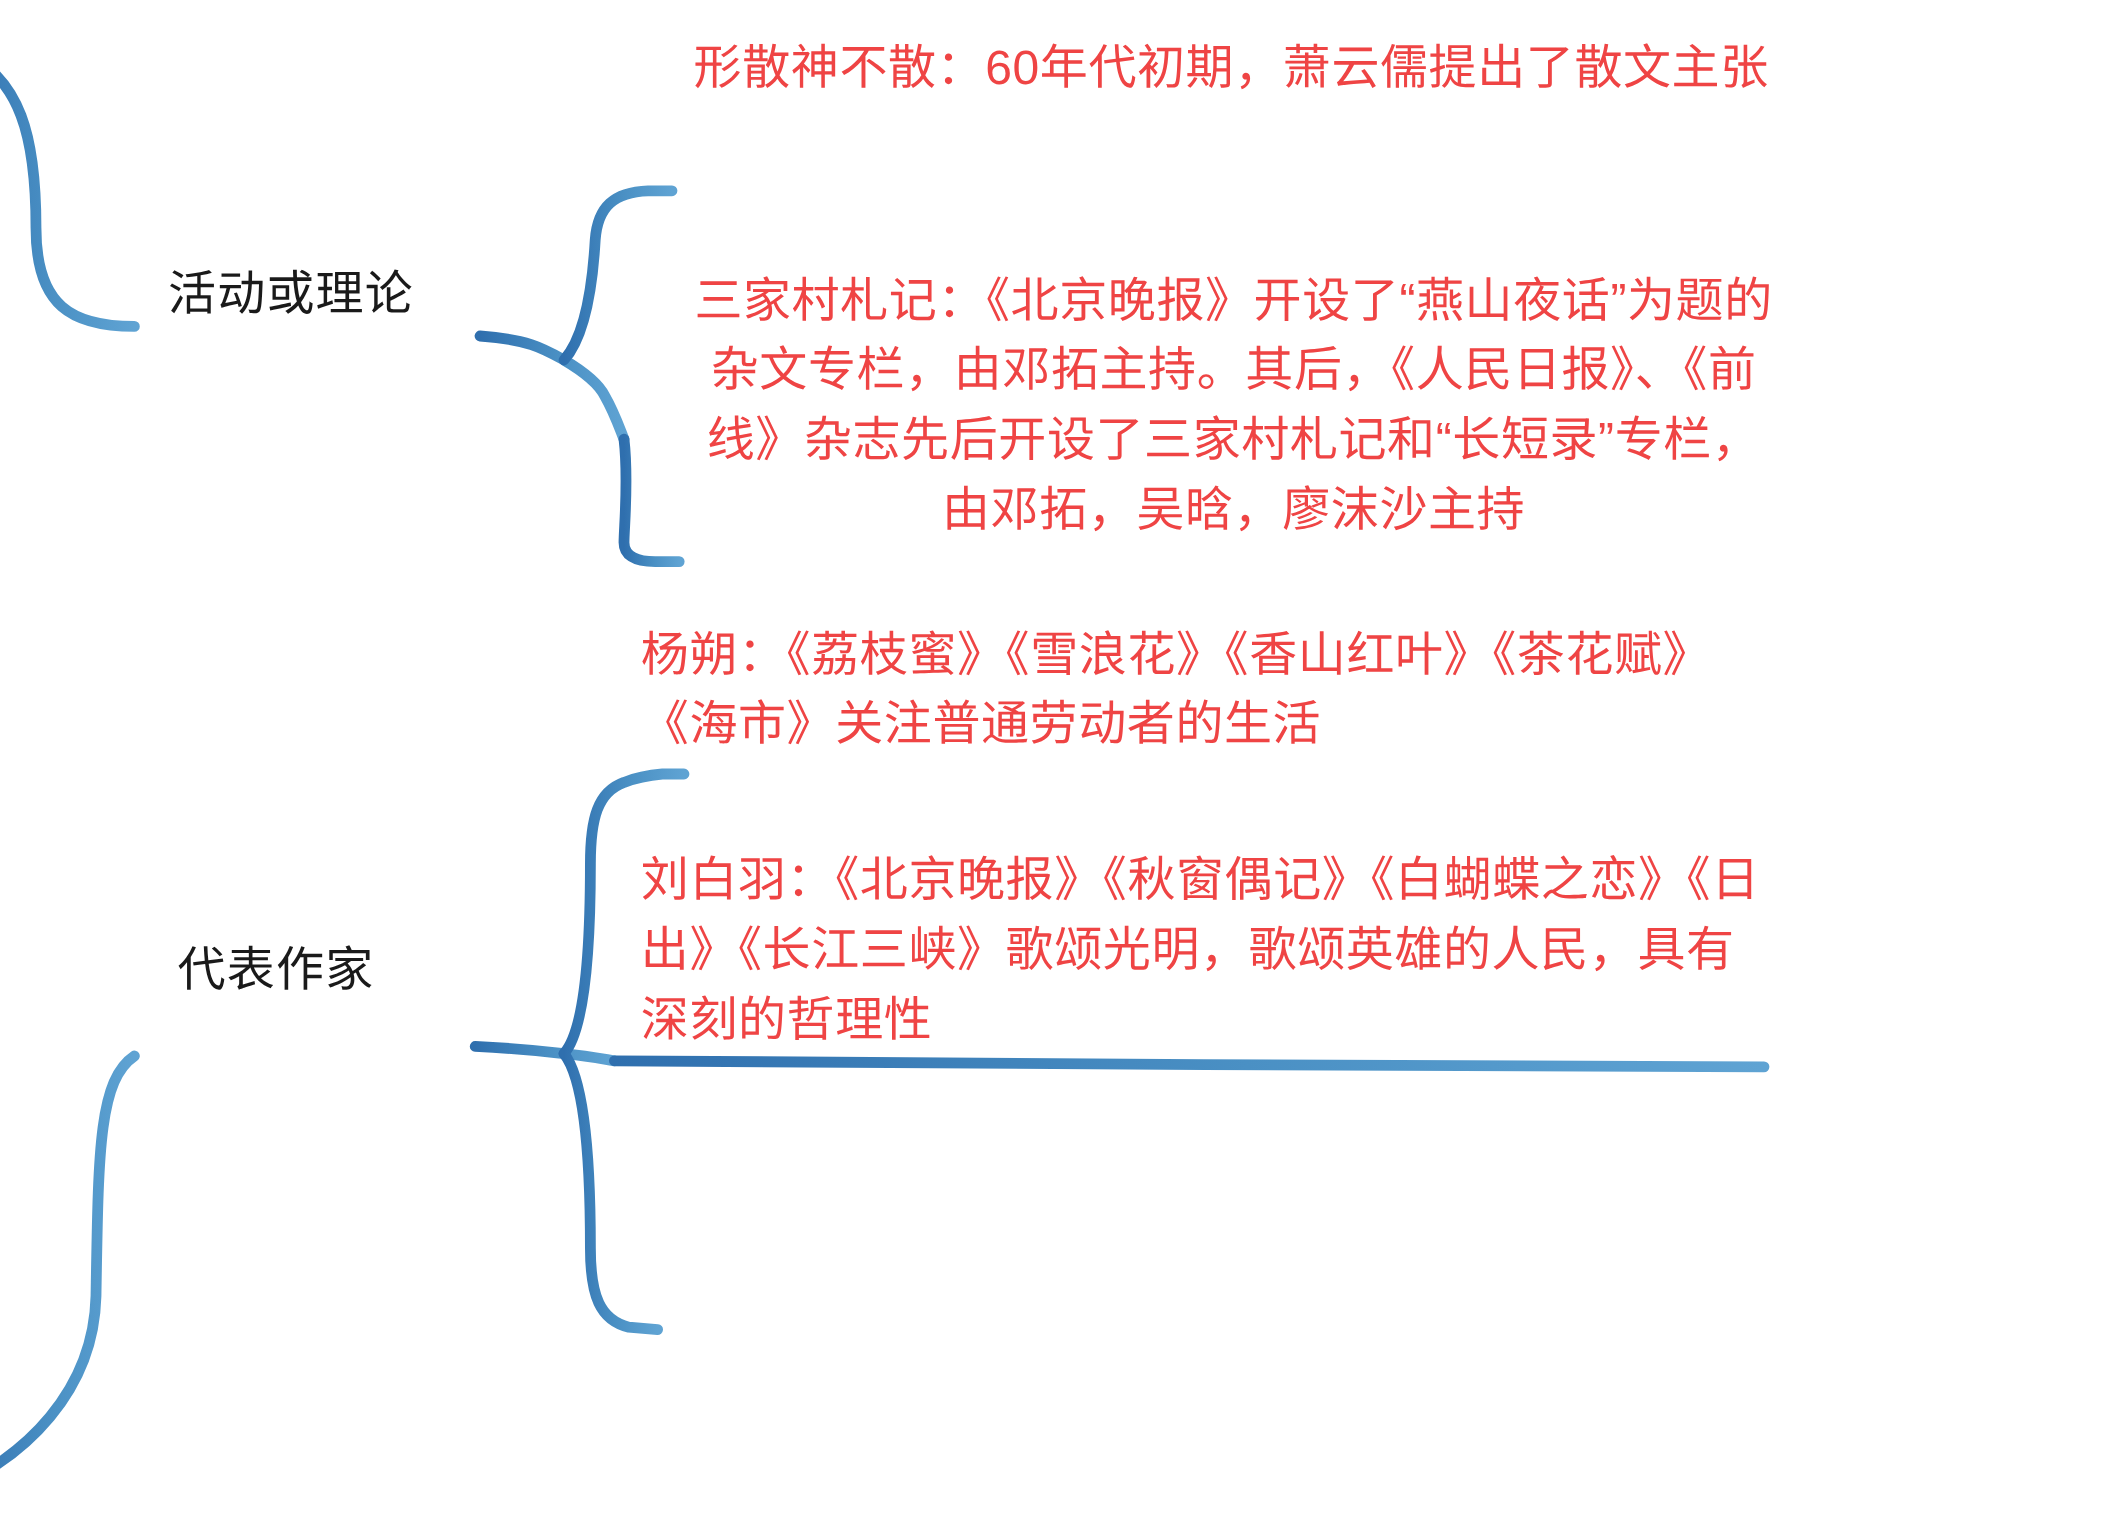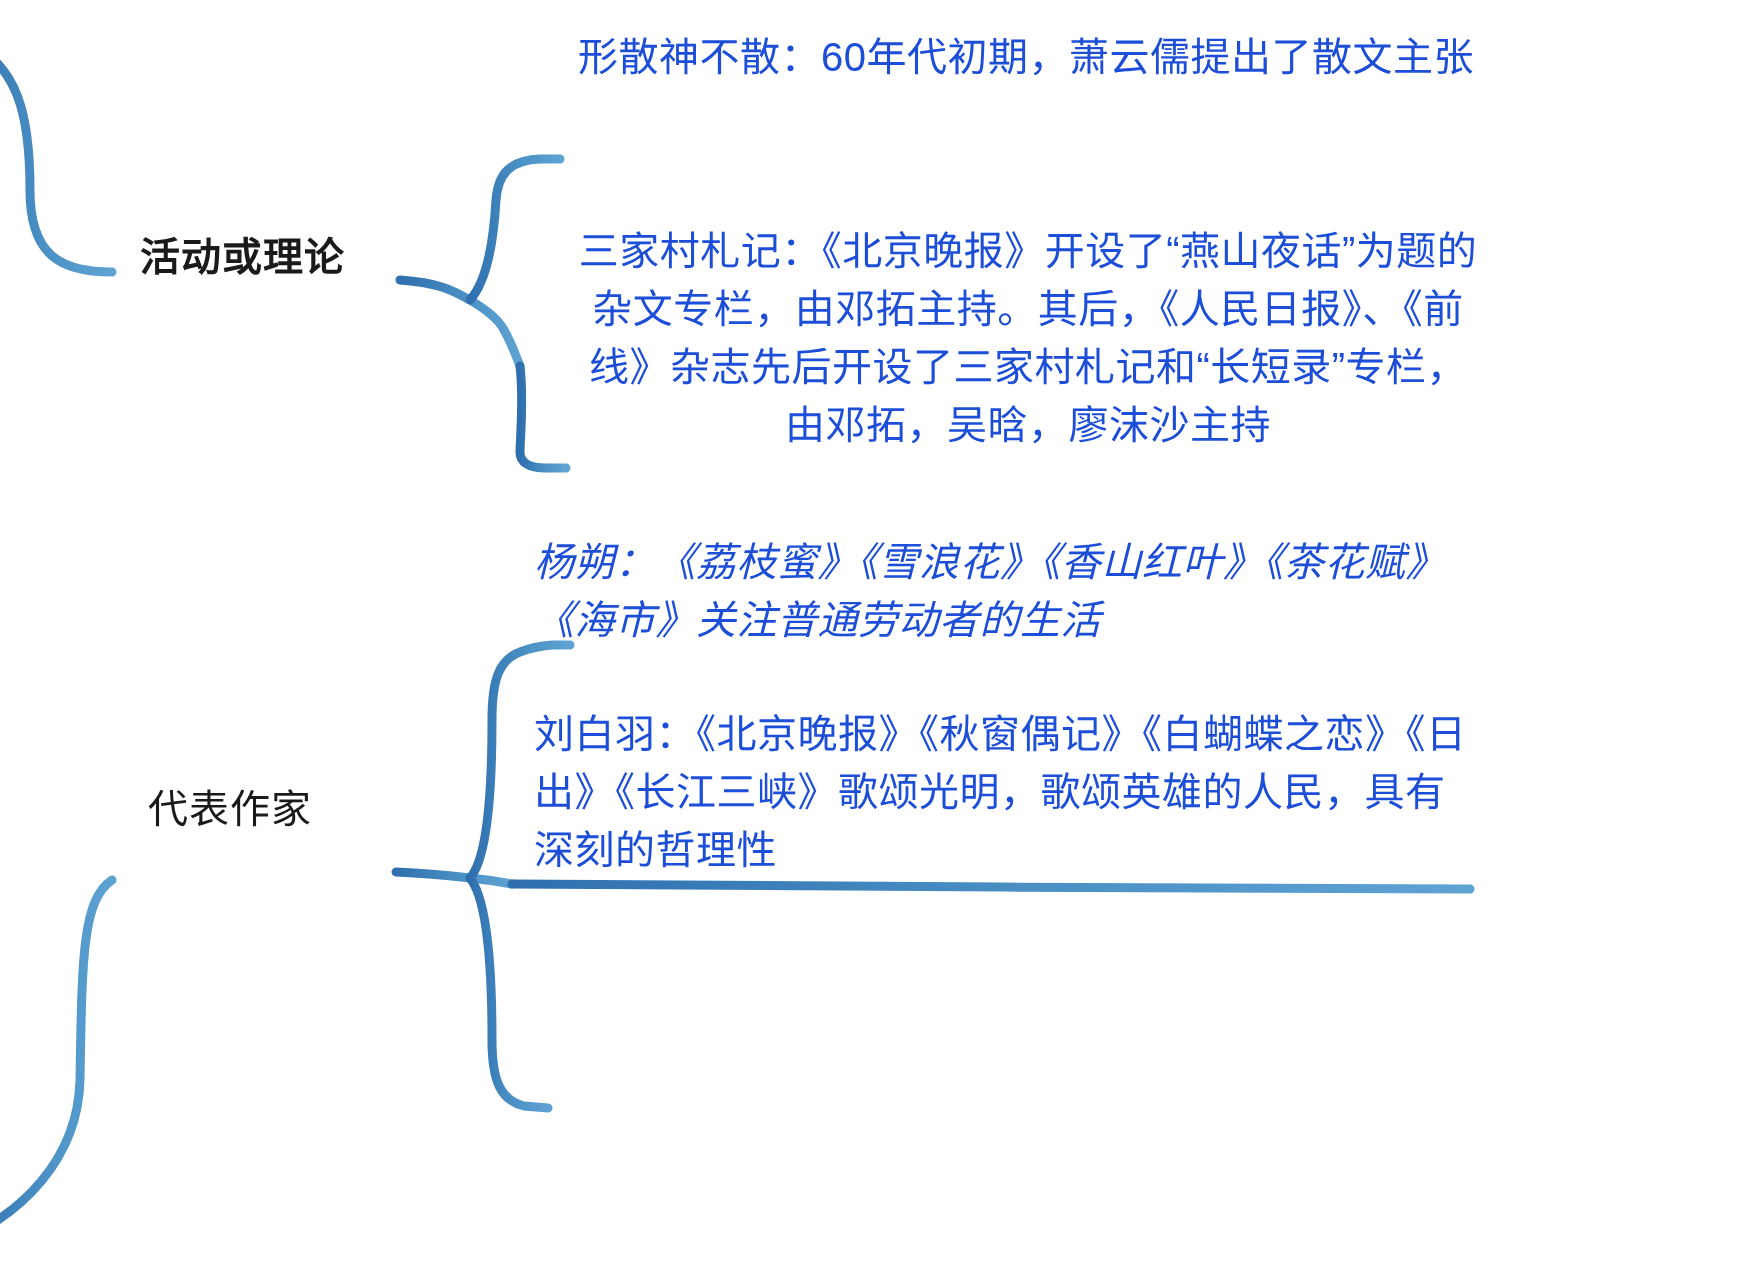--- a/index.html
+++ b/index.html
@@ -34,21 +34,21 @@
     line-height: 1.15;
     color: #1a1a1a;
     letter-spacing: 1px;
     white-space: nowrap;
   }
   
   .leaf {
     position: absolute;
     font-size: 40px;
     line-height: 1.45;
-    color: #1d4ed8;
+    color: #ef4444;
     letter-spacing: 0.5px;
     text-align: left;
     word-break: break-all;
   }
   .leaf-text {
     display: block;
   }
   
 </style>
 </head>
@@ -102,33 +102,33 @@
 
     <g stroke="url(#underlineFade)" stroke-width="8" stroke-linecap="round" fill="none">
       <line x1="560" y1="159" x2="1545" y2="159"></line>
       <line x1="566" y1="468" x2="1545" y2="468"></line>
       <line x1="570" y1="645" x2="1490" y2="645"></line>
       <line x1="512" y1="888" x2="1490" y2="888"></line>
       <line x1="548" y1="1108" x2="1490" y2="1108"></line>
     </g>
   </svg>
 
-  <div class="branch-label" style="left:140px; top:234px;font-weight:bold;">活动或理论</div>
+  <div class="branch-label" style="left:140px; top:222px;">活动或理论</div>
 
   <div class="branch-label" style="left:148px; top:786px;">代表作家</div>
 
   <div class="leaf" style="left:578px; top:28px; width:955px;">
     <span class="leaf-text">形散神不散：60年代初期，萧云儒提出了散文主张</span>
   </div>
 
   <div class="leaf" style="left:578px; top:222px; width:900px;text-align:center;">
     <span class="leaf-text">三家村札记：《北京晚报》开设了“燕山夜话”为题的杂文专栏，由邓拓主持。其后，《人民日报》、《前线》杂志先后开设了三家村札记和“长短录”专栏，由邓拓，吴晗，廖沫沙主持</span>
   </div>
 
-  <div class="leaf" style="left:534px; top:533px; width:940px;font-style:italic;">
+  <div class="leaf" style="left:534px; top:517px; width:940px;">
     <span class="leaf-text">杨朔：《荔枝蜜》《雪浪花》《香山红叶》《茶花赋》《海市》关注普通劳动者的生活</span>
   </div>
 
   <div class="leaf" style="left:534px; top:705px; width:940px;">
     <span class="leaf-text">刘白羽：《北京晚报》《秋窗偶记》《白蝴蝶之恋》《日出》《长江三峡》歌颂光明，歌颂英雄的人民，具有深刻的哲理性</span>
   </div>
 
 
 </div>
 

